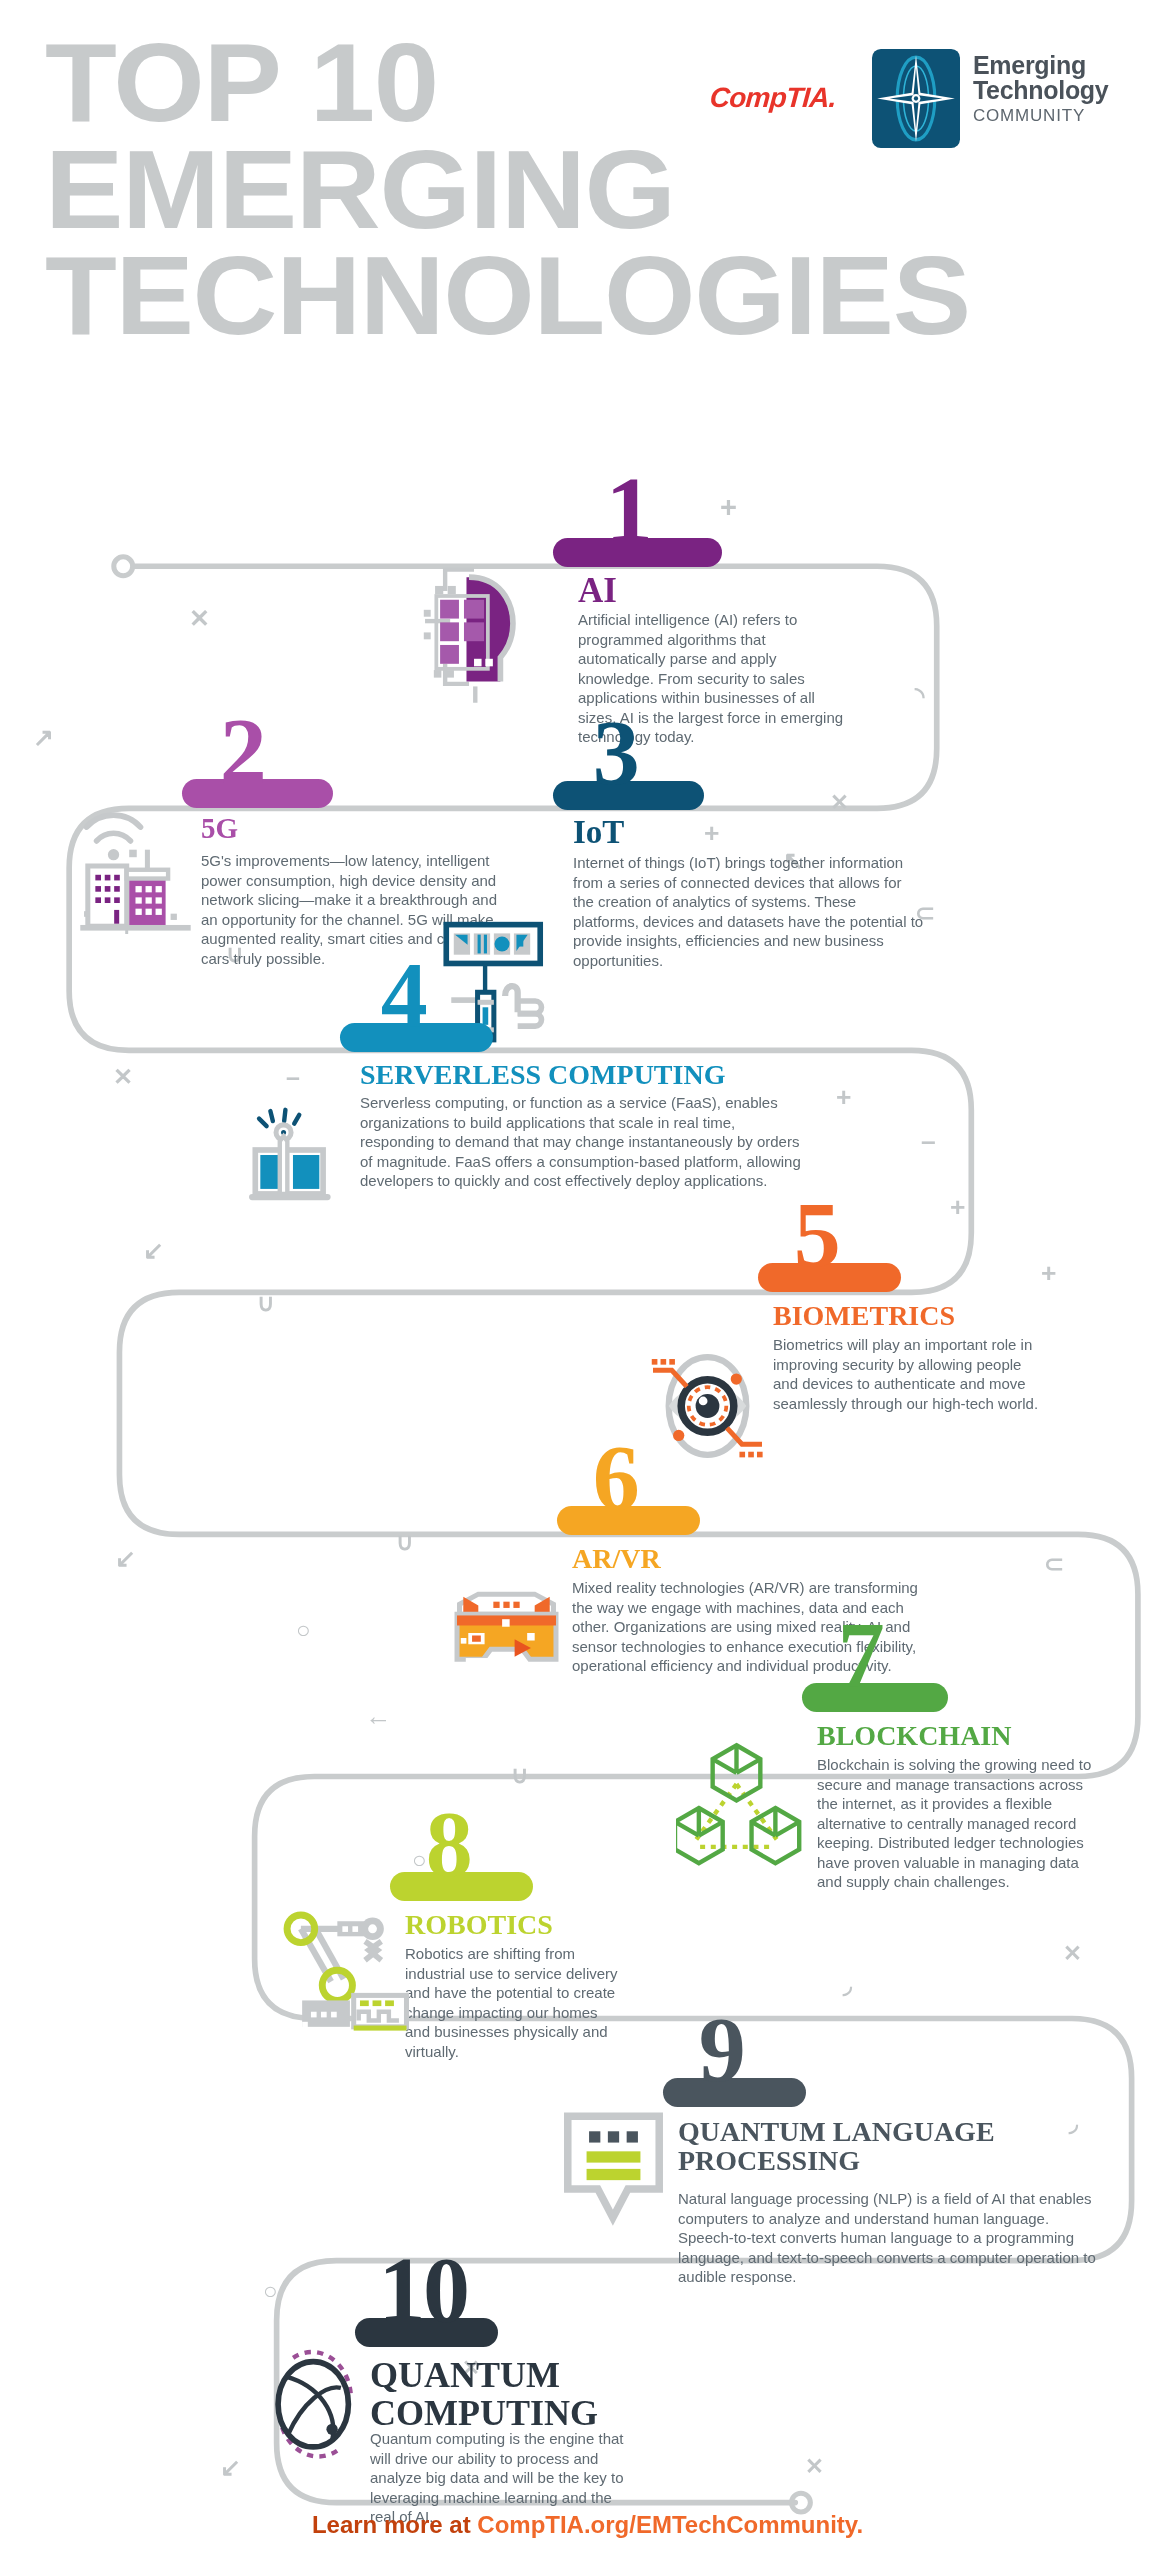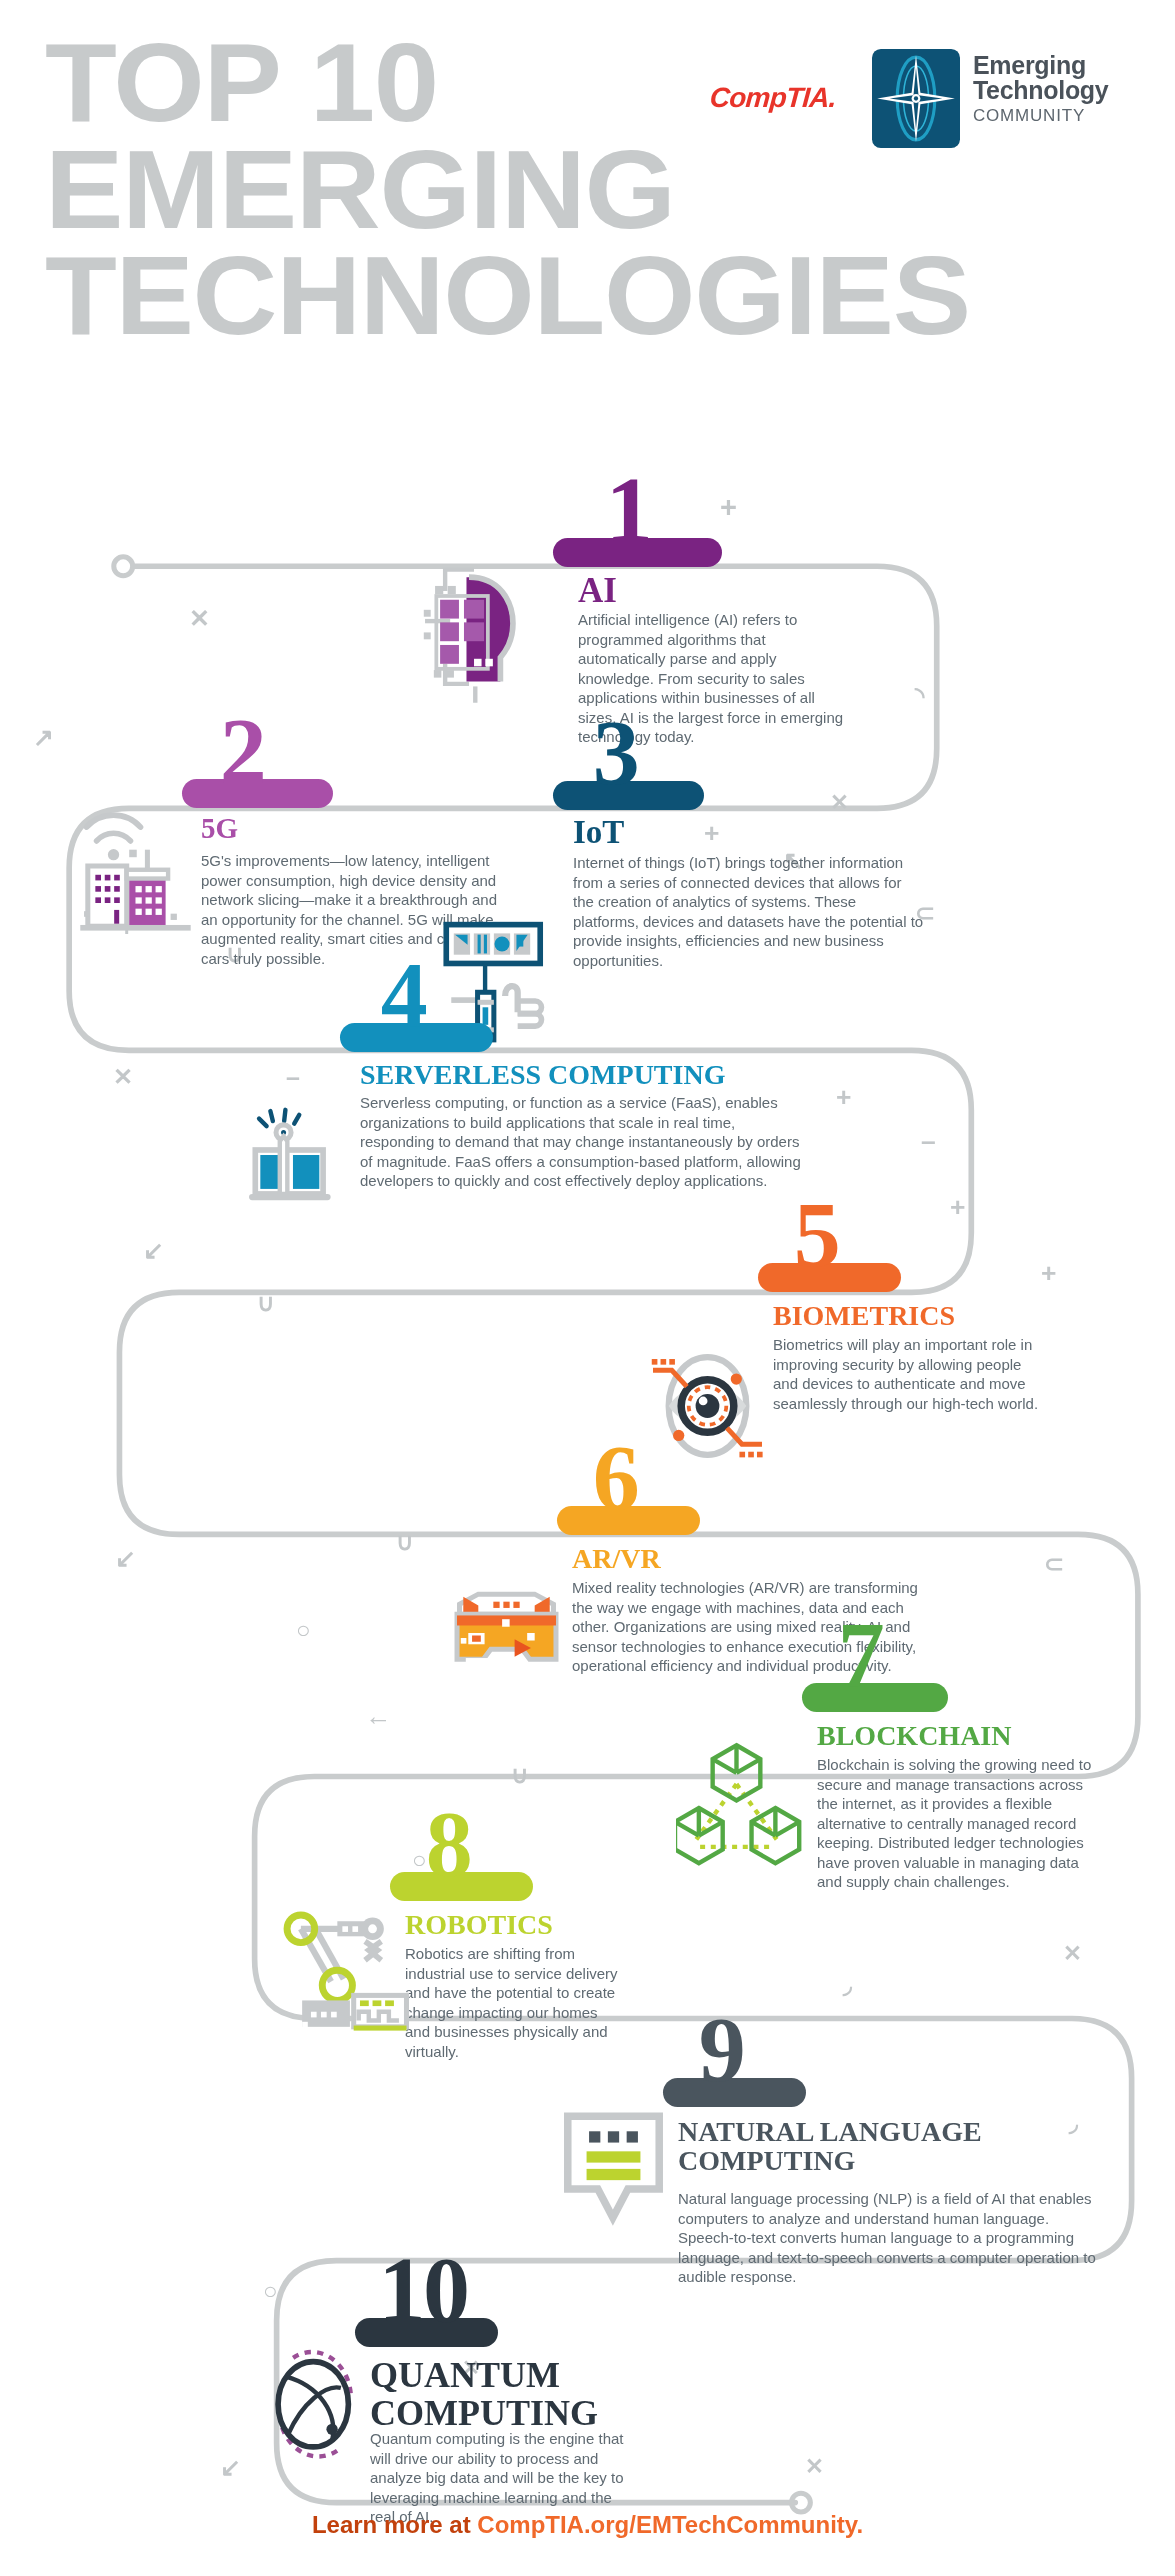--- a/index.html
+++ b/index.html
@@ -418,21 +418,21 @@
   <path d="M130 182 L130 168 L146 168 L146 182 L162 182 L162 168 L178 168 L178 182 L194 182" fill="none" stroke="#c6c9cb" stroke-width="7"></path>
   <rect x="122" y="190" width="84" height="8" fill="#bcd32f"></rect>
   <rect x="40" y="184" width="9" height="9" fill="#ffffff"></rect>
 </svg>
 
 <div class="section" style="left:663px;top:2005px;width:453px;">
   <div class="num-marker" style="left:0px;top:0px;width:143px;height:102px;">
     <div class="num-bar" style="width:143px;background:#4a555e;"></div>
     <div class="num-digit" style="color:#4a555e;left:58px;">9</div>
   </div>
-  <div class="sec-title" style="position:absolute;left:15px;top:112px;width:384px;font-size:28px;color:#4a555e;line-height:1.05;">NATURAL LANGUAGE COMPUTING</div>
+  <div class="sec-title" style="position:absolute;left:15px;top:112px;width:384px;font-size:28px;color:#4a555e;line-height:1.05;">QUANTUM LANGUAGE PROCESSING</div>
   <div class="sec-body" style="position:absolute;left:15px;top:184px;width:428px;">Natural language processing (NLP) is a field of AI that enables computers to analyze and understand human language. Speech-to-text converts human language to a programming language, and text-to-speech converts a computer operation to audible response.</div>
 </div>
 <svg class="sec-icon" style="left:560px;top:2110px;width:107px;height:119px;" viewBox="0 0 170 190">
   <path d="M12 10 L158 10 L158 126 L108 126 L84 172 L60 126 L12 126 Z" fill="#ffffff" stroke="#c6c9cb" stroke-width="12"></path>
   <g fill="#4a555e">
       <rect x="46" y="34" width="18" height="18"></rect>
       <rect x="76" y="34" width="18" height="18"></rect>
       <rect x="106" y="34" width="18" height="18"></rect>
     </g>
   <rect x="42" y="66" width="86" height="18" fill="#bcd32f"></rect>

